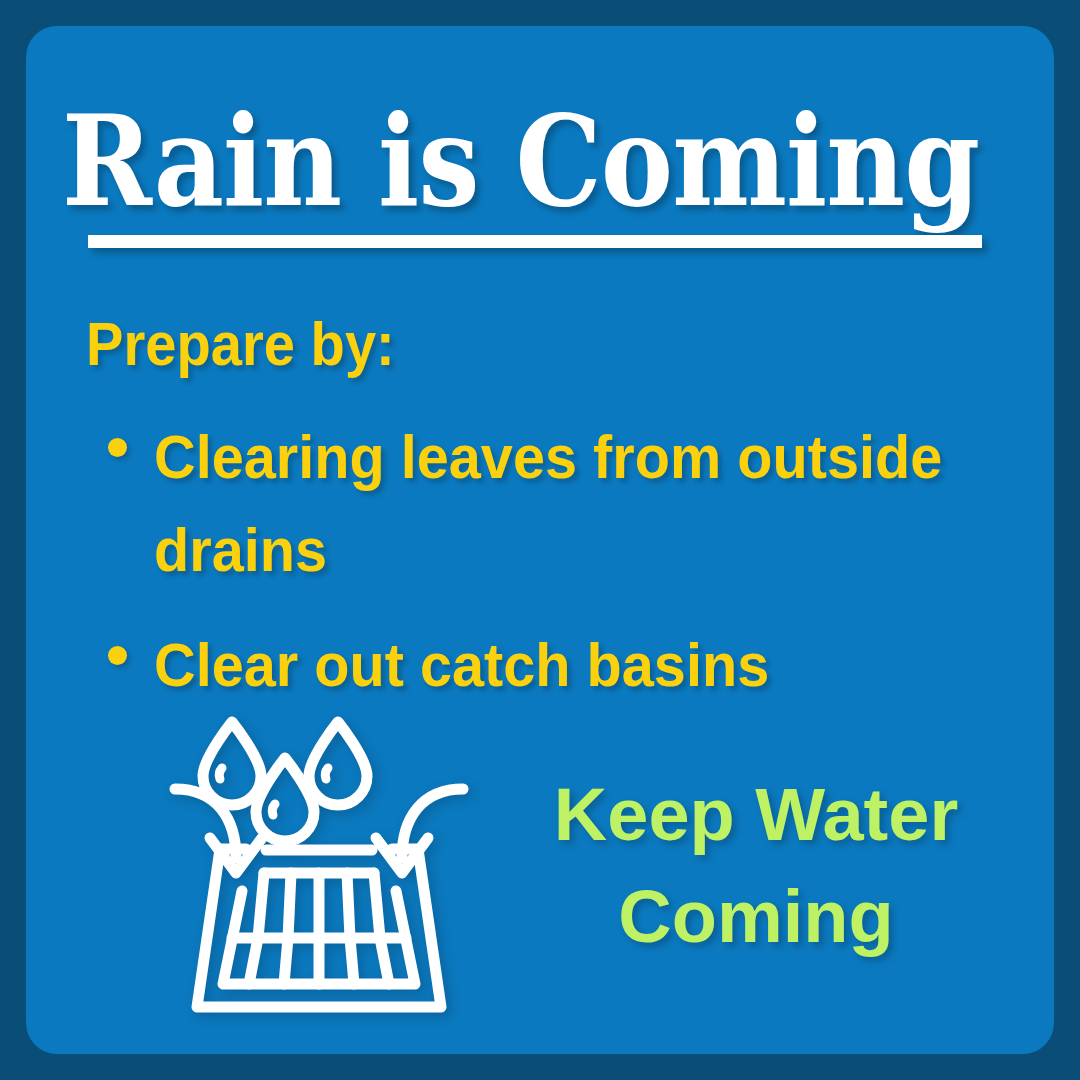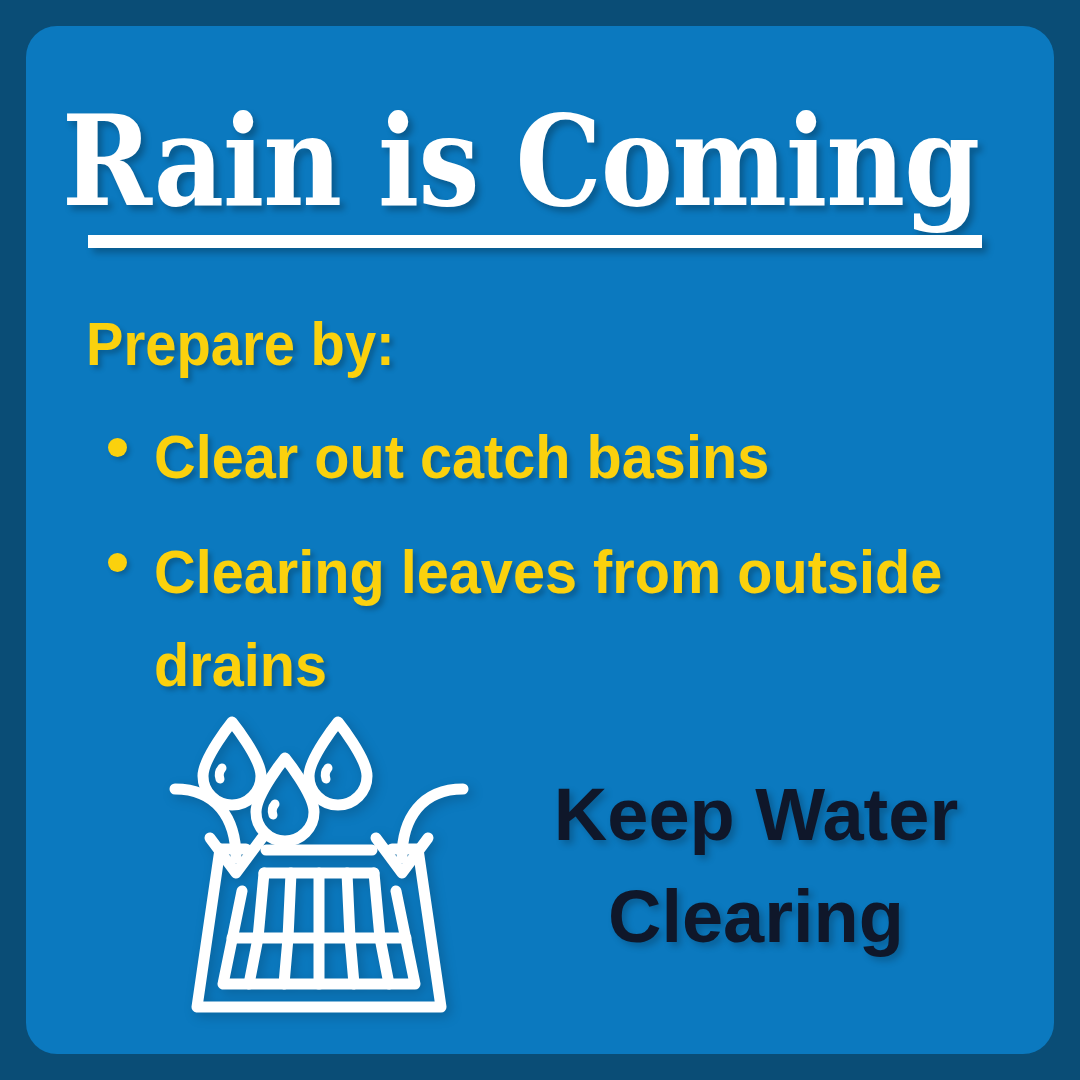--- a/index.html
+++ b/index.html
@@ -142,46 +142,46 @@
   .tagline {
     position: absolute;
     left: 470px;
     top: 66px;
     width: 520px;
     text-align: center;
     font-family: "Liberation Sans", sans-serif;
     font-weight: bold;
     font-size: 74px;
     line-height: 1.38;
-    color: #0f172a;
+    color: #bef264;
     text-shadow: 4px 4px 7px rgba(0,0,0,0.22);
   }
   .tagline .line { display: block; }
 </style>
 </head>
 <body>
 
 <div class="poster">
   <div class="card">
 
     <div class="headline-wrap">
       <h1 class="headline">Rain is Coming</h1>
     </div>
     <div class="headline-rule"></div>
 
     <p class="prepare">Prepare by:</p>
 
     <ul class="bullets">
       <li class="bullet-item">
         <span class="bullet-dot"></span>
-        <span class="bullet-text">Clear out catch basins</span>
+        <span class="bullet-text">Clearing leaves from outside drains</span>
       </li>
       <li class="bullet-item">
         <span class="bullet-dot"></span>
-        <span class="bullet-text">Clearing leaves from outside drains</span>
+        <span class="bullet-text">Clear out catch basins</span>
       </li>
     </ul>
 
     <div class="bottom">
 
       <svg class="drain-icon" viewBox="0 0 330 330" xmlns="http://www.w3.org/2000/svg">
         <g fill="none" stroke="#ffffff" stroke-width="11" stroke-linecap="round" stroke-linejoin="round">
 
           <path d="M78 16 C78 16 49 52 49 70 a29 29 0 0 0 58 0 C107 52 78 16 78 16 Z"></path>
           <path d="M68 62 a11 11 0 0 0 -2 11" stroke-width="9"></path>
@@ -217,18 +217,18 @@
           <path d="M104 232 L95 278"></path>
           <path d="M134 232 L130 278"></path>
           <path d="M165 232 L165 278"></path>
           <path d="M196 232 L200 278"></path>
           <path d="M226 232 L235 278"></path>
         </g>
       </svg>
 
       <div class="tagline">
         <span class="line">Keep Water</span>
-        <span class="line">Clearing</span>
+        <span class="line">Coming</span>
       </div>
 
     </div>
   </div>
 </div>
 
 </body></html>

